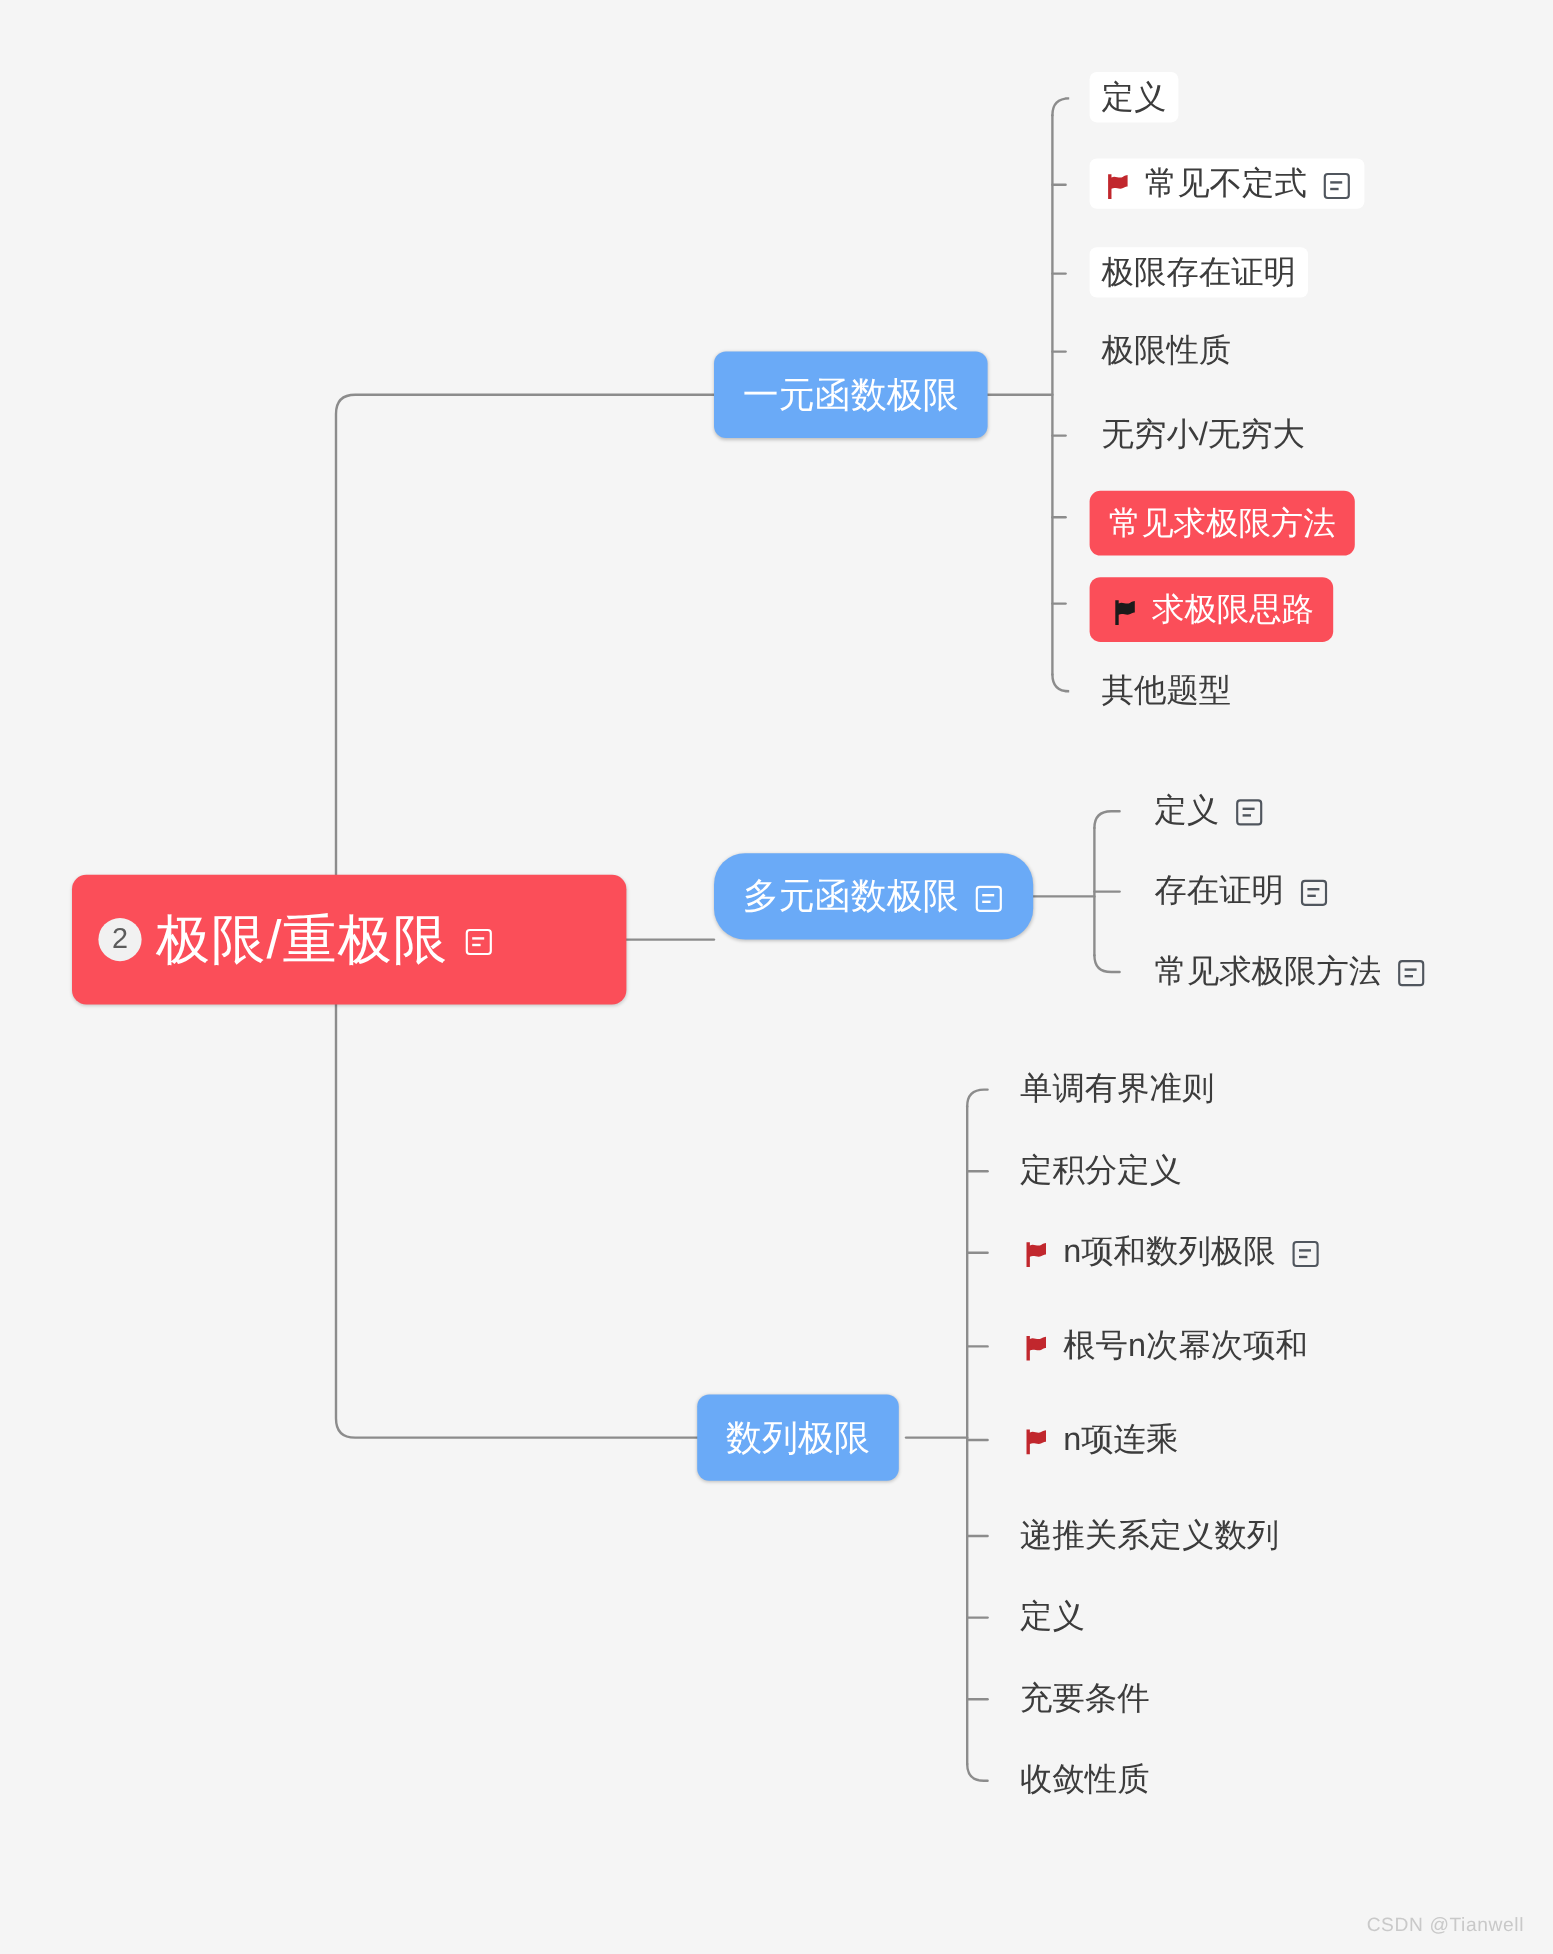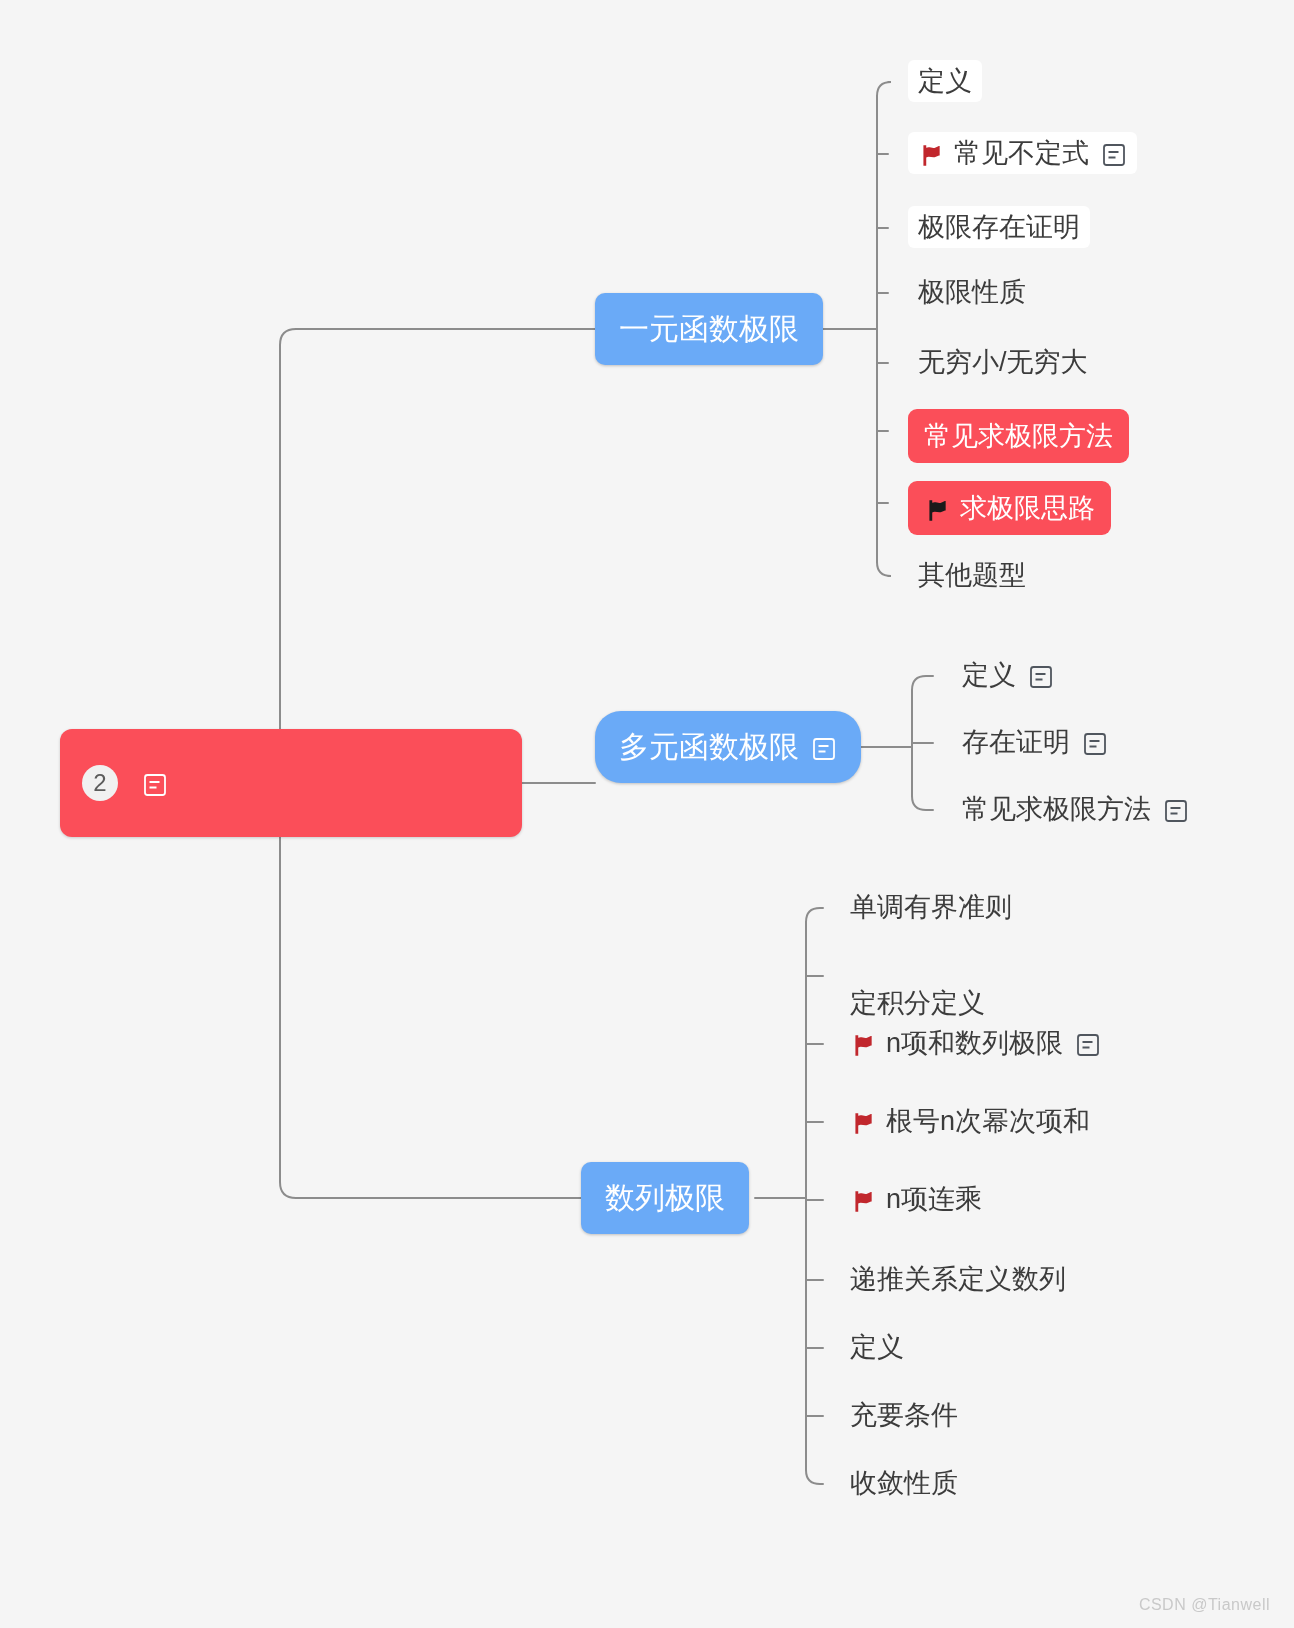--- a/index.html
+++ b/index.html
@@ -86,20 +86,21 @@
       <path d="M 806 1044 H 823" fill="none" stroke="#8c8c8c" stroke-width="2" stroke-linecap="round"></path>
       <path d="M 806 1122 H 823" fill="none" stroke="#8c8c8c" stroke-width="2" stroke-linecap="round"></path>
       <path d="M 806 1200 H 823" fill="none" stroke="#8c8c8c" stroke-width="2" stroke-linecap="round"></path>
       <path d="M 806 1280 H 823" fill="none" stroke="#8c8c8c" stroke-width="2" stroke-linecap="round"></path>
       <path d="M 806 1348 H 823" fill="none" stroke="#8c8c8c" stroke-width="2" stroke-linecap="round"></path>
       <path d="M 806 1416 H 823" fill="none" stroke="#8c8c8c" stroke-width="2" stroke-linecap="round"></path>
     </svg>
   <div id="nodes">
       <div class="node root" style="left: 60px; top: 729px; width: 418px;">
         <span class="badge">2</span>
+        <span class="title">极限/重极限</span>
         <span class="note"><svg viewBox="0 0 26 28" width="26" height="28">
             <rect x="3" y="4" width="20" height="20" rx="2.5" fill="none" stroke="#ffffff" stroke-width="1.8"></rect>
             <rect x="7.5" y="10" width="10" height="2" fill="#ffffff"></rect>
             <rect x="7.5" y="15.5" width="7" height="2" fill="#ffffff"></rect>
           </svg></span>
       </div>
       <div class="node branch" style="left: 595px; top: 293px; visibility: visible;">
         <span>一元函数极限</span>
       </div>
       <div class="node leaf boxed" style="left: 908px; top: 60px;">
@@ -168,21 +169,21 @@
             <rect x="7.5" y="10" width="10" height="2" fill="#50565e"></rect>
             <rect x="7.5" y="15.5" width="7" height="2" fill="#50565e"></rect>
           </svg></span>
       </div>
       <div class="node branch" style="left: 581px; top: 1162px; visibility: visible;">
         <span>数列极限</span>
       </div>
       <div class="node leaf " style="left: 840px; top: 886px;">
         <span>单调有界准则</span>
       </div>
-      <div class="node leaf " style="left: 840px; top: 954px; margin-top: 28px;">
+      <div class="node leaf " style="left: 840px; top: 954px;">
         <span>定积分定义</span>
       </div>
       <div class="node leaf " style="left: 840px; top: 1022px;">
         <span class="flag"><svg viewBox="0 0 24 24" width="26" height="26">
             <path d="M5 3 L5 22 L7.6 22 L7.6 14.2 C10.5 12.4 13.5 15.2 16.5 13.6 C18.3 12.6 19.5 12.4 20 12.4 L20 3.6 C19 3.6 17.8 4.2 16.2 5 C13.3 6.5 10.4 3.6 7.6 5.4 L7.6 3 Z" fill="#c1272d"></path>
           </svg></span>
         <span>n项和数列极限</span>
         <span class="note"><svg viewBox="0 0 26 28" width="26" height="28">
             <rect x="3" y="4" width="20" height="20" rx="2.5" fill="none" stroke="#50565e" stroke-width="1.8"></rect>
             <rect x="7.5" y="10" width="10" height="2" fill="#50565e"></rect>

